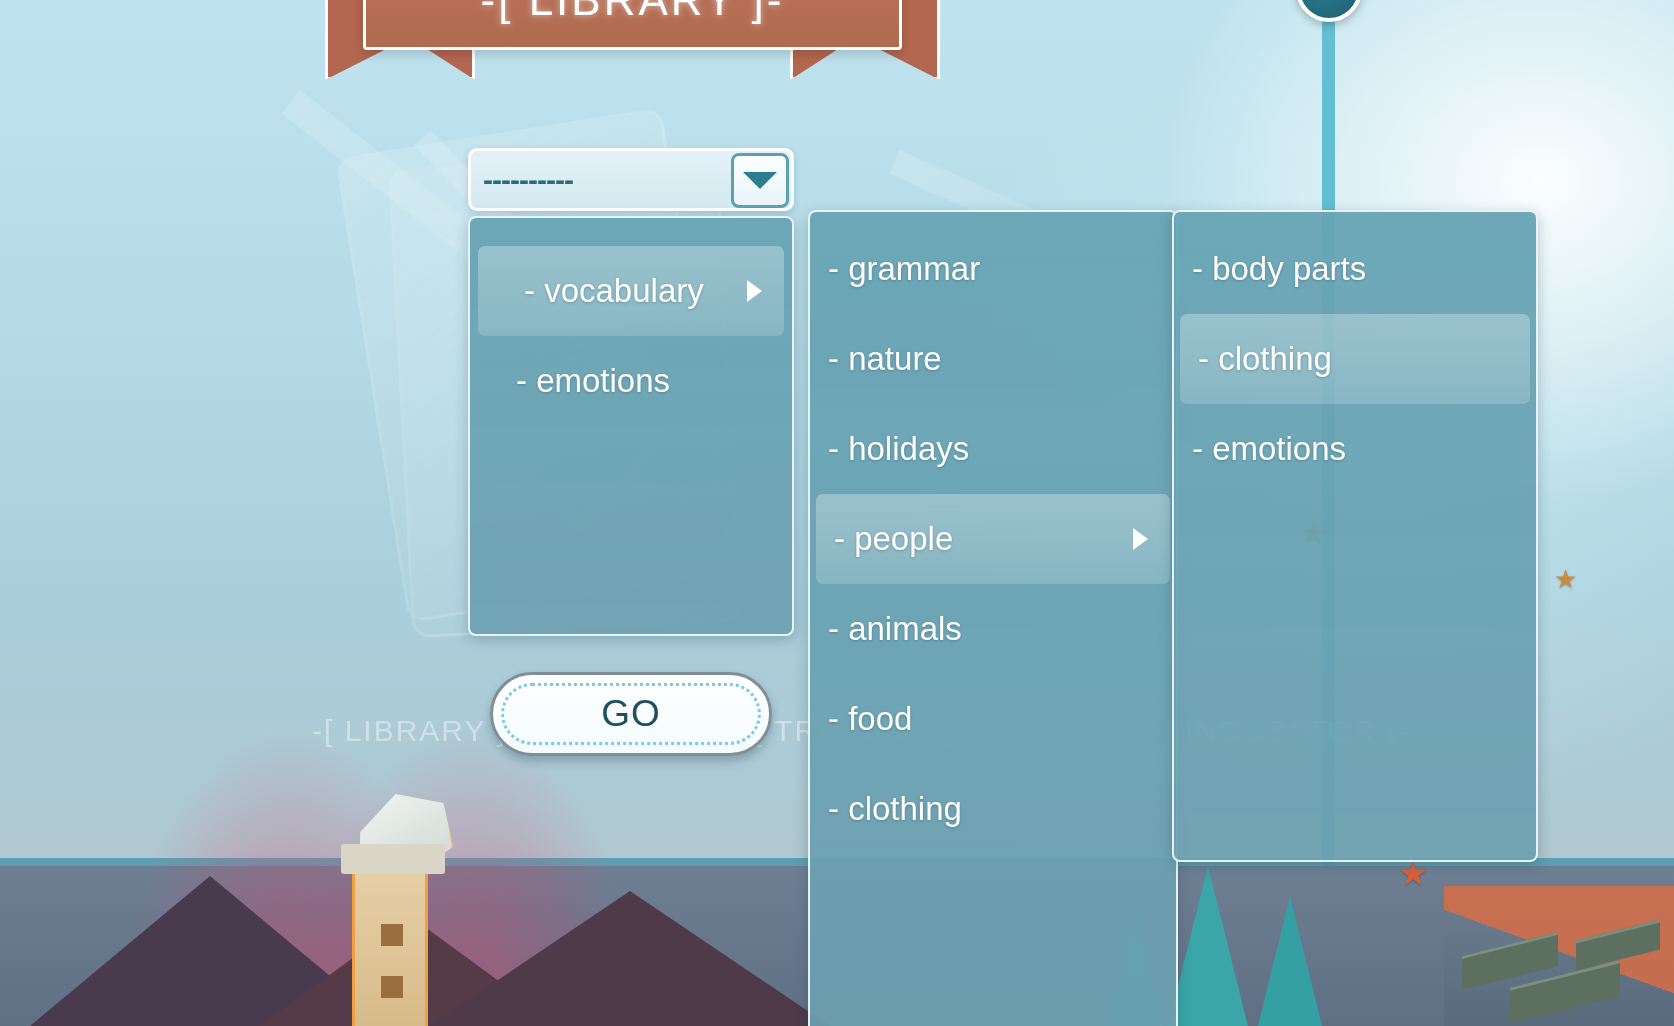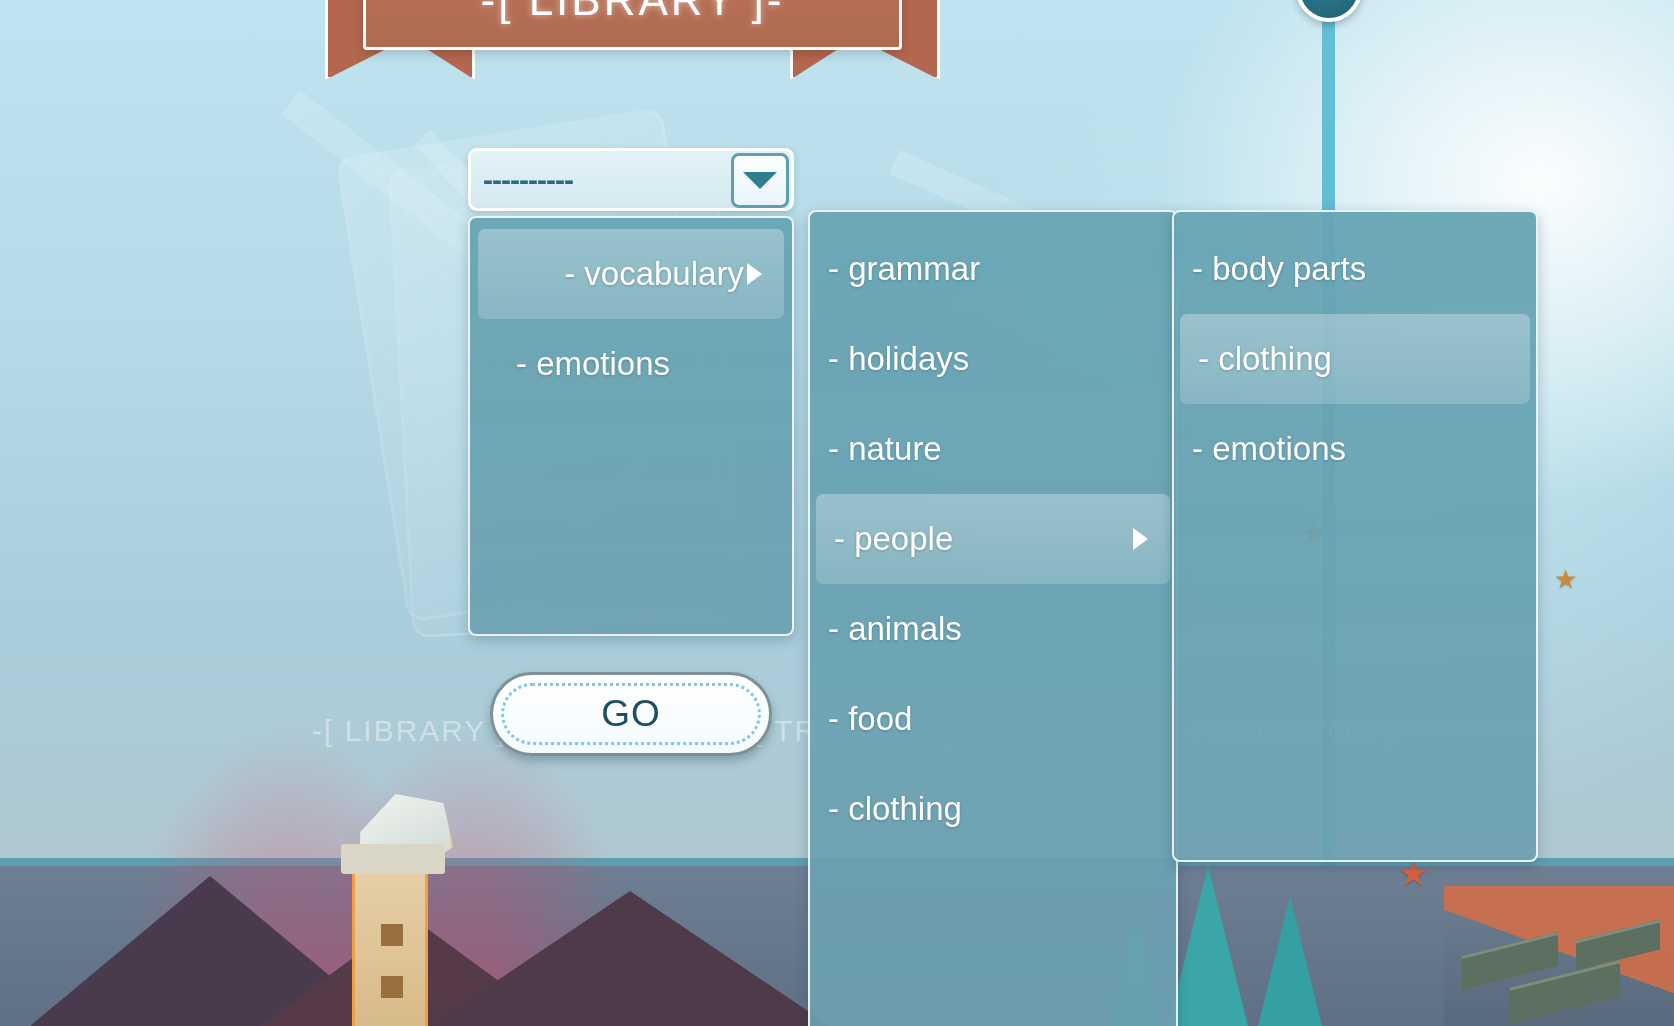--- a/index.html
+++ b/index.html
@@ -244,38 +244,38 @@
 </div>
 
 <div id="combo">
   <div class="value">----------</div>
   <div class="arrowbtn">
       <i></i>
     </div>
 </div>
 
 <div class="mcol col1">
-  <div class="mitem sel" style="margin-top:11px;justify-content:center;">
+  <div class="mitem sel" style="margin-top:28px;">
     <span class="txt">- vocabulary</span>
     <span class="caret"></span>
   </div>
   <div class="mitem">
     <span class="txt">- emotions</span>
   </div>
 </div>
 
 <div class="mcol col2">
   <div class="mitem" style="margin-top:12px;">
     <span class="txt">- grammar</span>
   </div>
   <div class="mitem">
+    <span class="txt">- nature</span>
+  </div>
+  <div class="mitem">
     <span class="txt">- holidays</span>
-  </div>
-  <div class="mitem">
-    <span class="txt">- nature</span>
   </div>
   <div class="mitem sel">
     <span class="txt">- people</span>
     <span class="caret"></span>
   </div>
   <div class="mitem">
     <span class="txt">- animals</span>
   </div>
   <div class="mitem">
     <span class="txt">- food</span>

